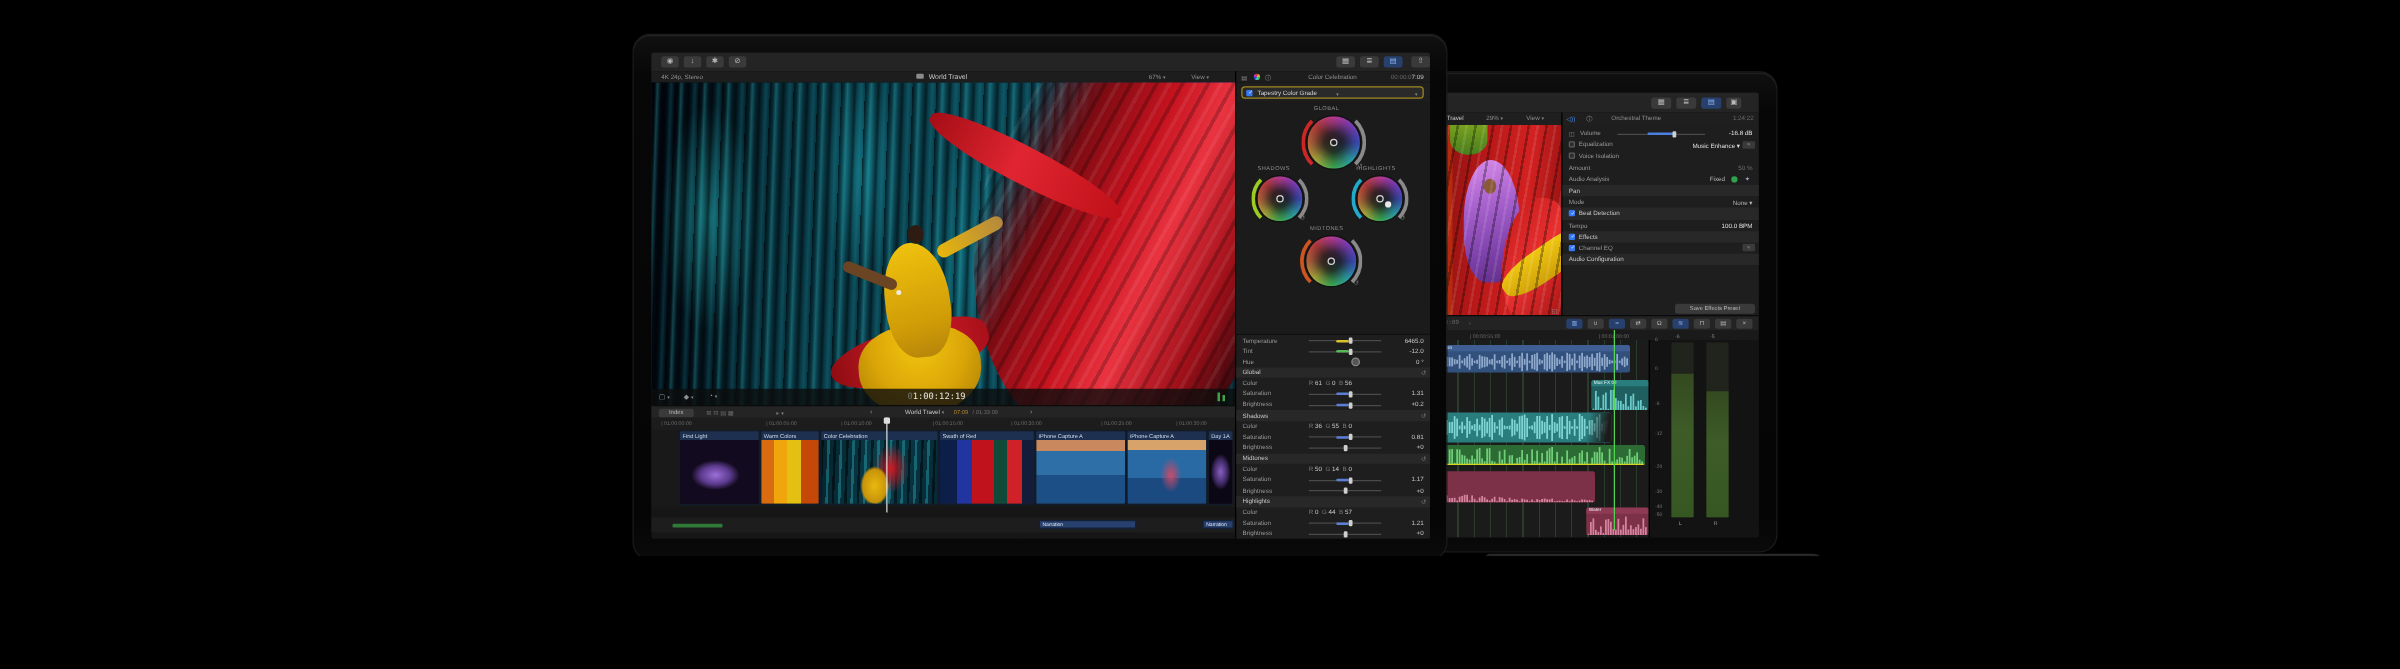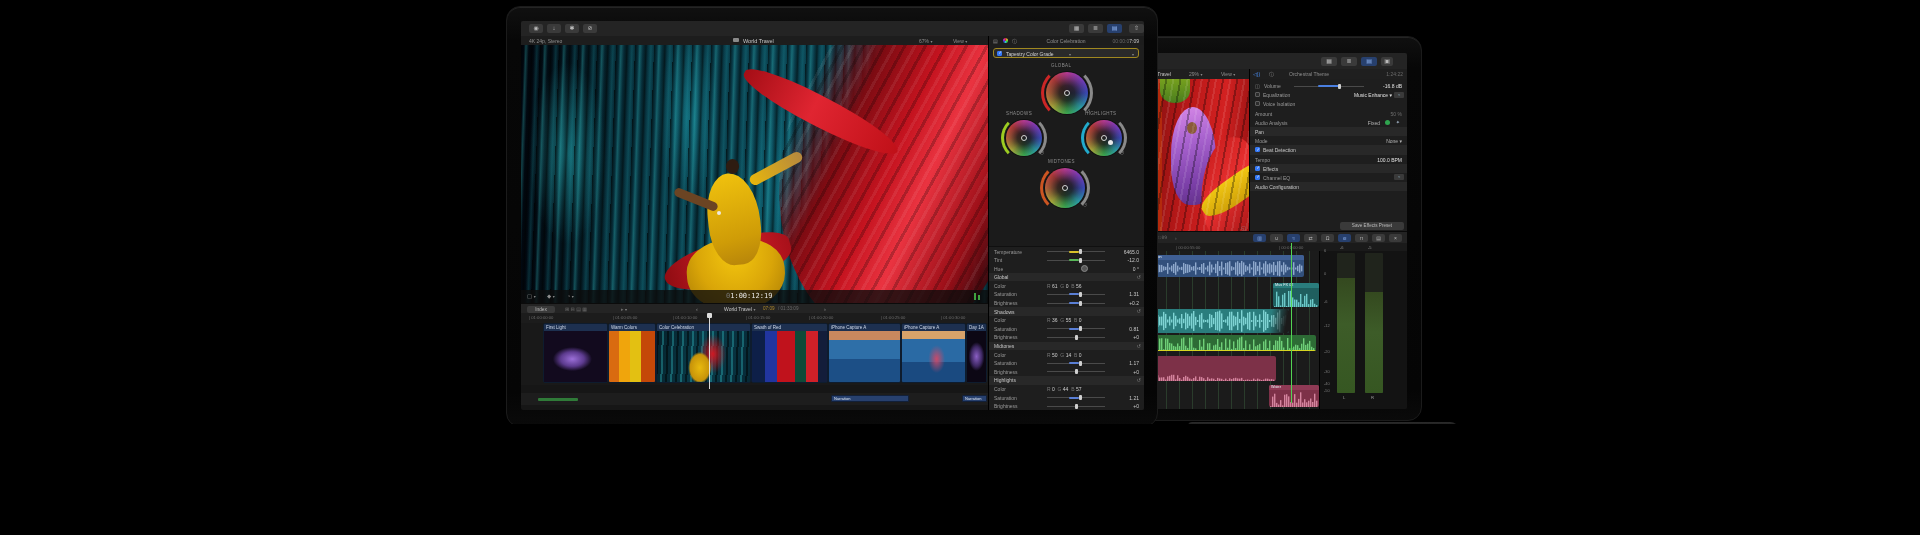--- a/index.html
+++ b/index.html
@@ -1,17 +1,17 @@
 <!DOCTYPE html>
 <html><head>
 <meta charset="utf-8">
 <style>
   html,body{margin:0;padding:0;background:#000;}
   .stage{position:relative;width:1920px;height:424px;background:#000;overflow:hidden;
-         font-family:"Liberation Sans",sans-serif;-webkit-font-smoothing:antialiased;}
+         font-family:"Liberation Sans",sans-serif;margin-top:21px;-webkit-font-smoothing:antialiased;}
   .abs{position:absolute;}
   .lid{position:absolute;background:linear-gradient(180deg,#101010,#070707 8%,#050505 92%,#0a0a0a);
        border:1px solid #1b1b1b;border-radius:14px;box-shadow:inset 0 1px 0 #242424;}
   .screen{position:absolute;background:#141414;overflow:hidden;border-radius:2px;}
   .base{position:absolute;background:linear-gradient(180deg,#2b2b2b 0%,#161616 22%,#0d0d0d 60%,#050505);
         border-radius:8px 8px 16px 16px;}
   .notch{position:absolute;top:0;left:50%;transform:translateX(-50%);width:92px;height:9px;
          background:linear-gradient(180deg,#1f1f1f,#0e0e0e);border-radius:0 0 10px 10px;}
   
   .bar{position:absolute;left:0;right:0;}

